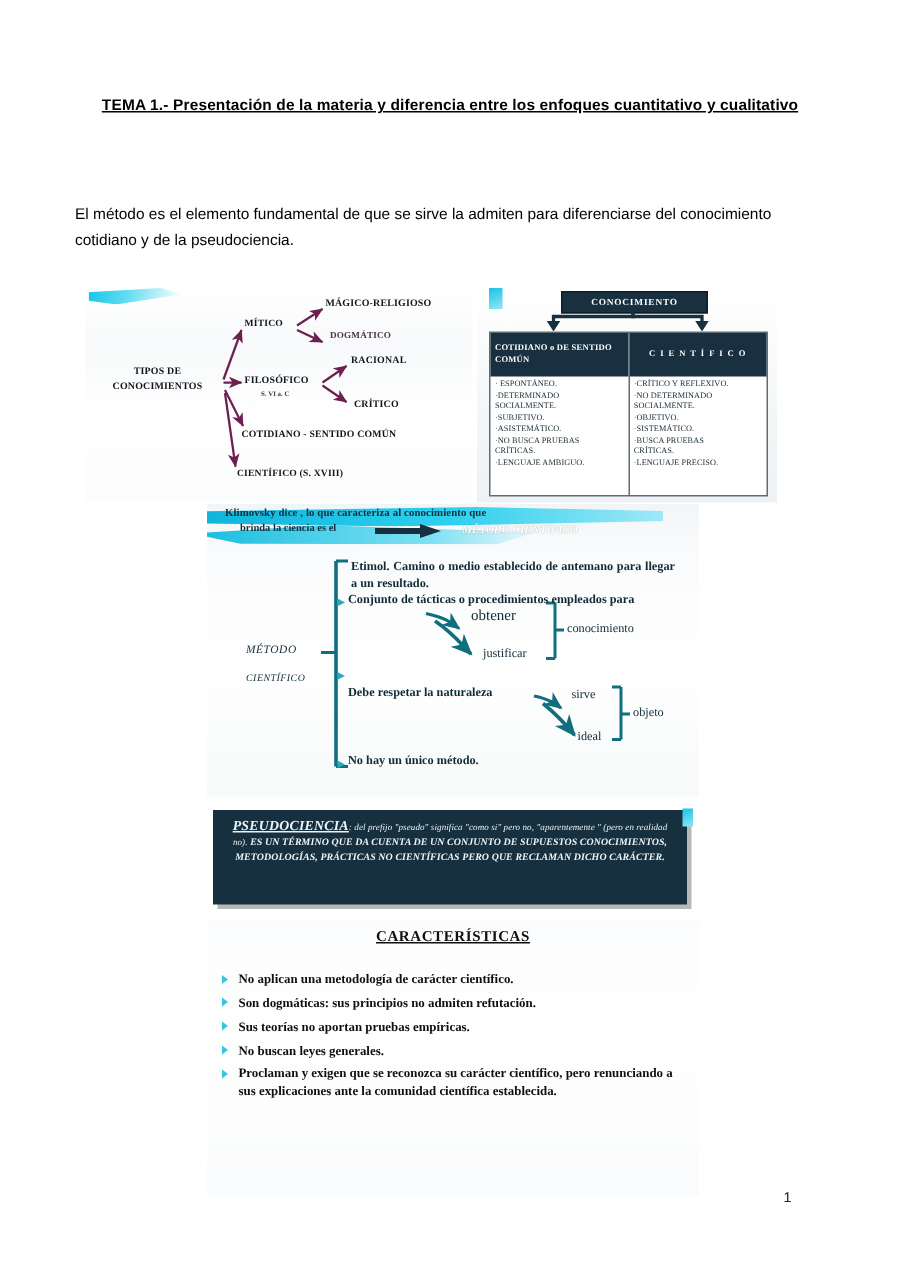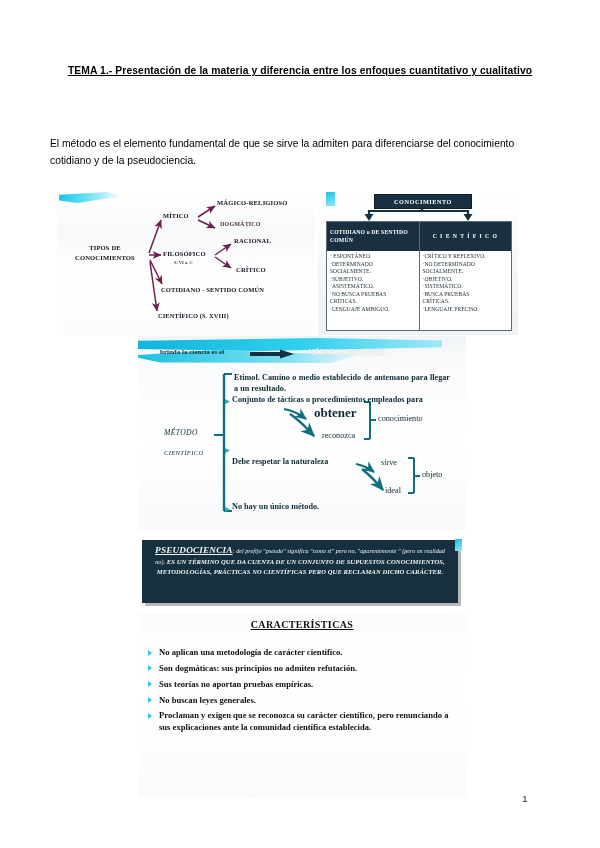--- a/index.html
+++ b/index.html
@@ -269,20 +269,21 @@
         </div>
       </div>
     </div>
   </div>
 
   <div class="img-block metodo">
     <div class="klim-band">
       <div class="wave1"></div>
       <div class="wave2"></div>
     </div>
+    <div class="klim-line1">Klimovsky  dice , lo que caracteriza al conocimiento que</div>
     <div class="klim-line2">brinda la ciencia es el</div>
     <svg style="position:absolute;left:112px;top:13px;width:46px;height:10px;" viewBox="0 0 46 10">
       <path d="M0,3 L30,3 L30,0.4 L44,5 L30,9.6 L30,7 L0,7 Z" fill="#16303f"></path>
     </svg>
     <div class="klim-mc">MÉTODO CIENTÍFICO</div>
 
     <svg class="metodo-svg" viewBox="0 0 328 195">
       <defs>
         <marker id="th" markerWidth="7" markerHeight="7" refX="5.4" refY="2.6" orient="auto">
           <path d="M0,0 L6,2.6 L0,5.2 L1.7,2.6 Z" fill="#0f6f7e"></path>
@@ -318,22 +319,22 @@
     </svg>
 
     <div class="mt-label" style="left:26px;top:92px;font-size:7.6px;letter-spacing:.05em;">MÉTODO</div>
     <div class="mt-label" style="left:26px;top:113px;font-size:6.6px;letter-spacing:.05em;">CIENTÍFICO</div>
 
     <div class="mt-item" style="left:96px;top:37px;width:216px;font-size:8.2px;text-align:justify;">Etimol. Camino o medio establecido de antemano para llegar a un resultado.</div>
     <div class="mt-item" style="left:94px;top:59px;width:218px;font-size:8.2px;text-align:justify;">Conjunto de tácticas o procedimientos empleados para</div>
     <div class="mt-item" style="left:94px;top:121px;font-size:8.2px;">Debe respetar la naturaleza</div>
     <div class="mt-item" style="left:94px;top:166px;font-size:8.2px;">No hay un único método.</div>
 
-    <div class="mt-word" style="left:176px;top:69px;font-size:13px;font-weight:700;">obtener</div>
-    <div class="mt-word" style="left:184px;top:95px;font-size:8.2px;font-weight:400;">reconozca</div>
+    <div class="mt-word" style="left:176px;top:69px;font-size:10px;font-weight:400;">obtener</div>
+    <div class="mt-word" style="left:184px;top:95px;font-size:8.2px;font-weight:400;">justificar</div>
     <div class="mt-word" style="left:240px;top:78px;font-size:8.2px;font-weight:400;">conocimiento</div>
 
     <div class="mt-word" style="left:243px;top:122px;font-size:8.2px;font-weight:400;">sirve</div>
     <div class="mt-word" style="left:247px;top:150px;font-size:8.2px;font-weight:400;">ideal</div>
     <div class="mt-word" style="left:284px;top:134px;font-size:8.2px;font-weight:400;">objeto</div>
   </div>
 
   <div class="img-block pseudo">
     <div class="pseudo-box">
       <div class="pseudo-tab"></div>

